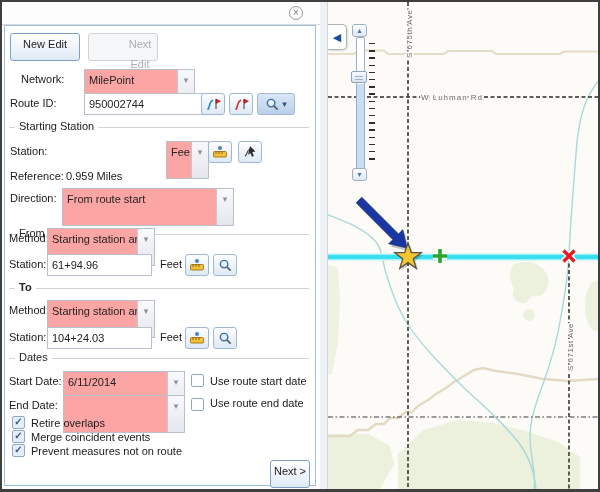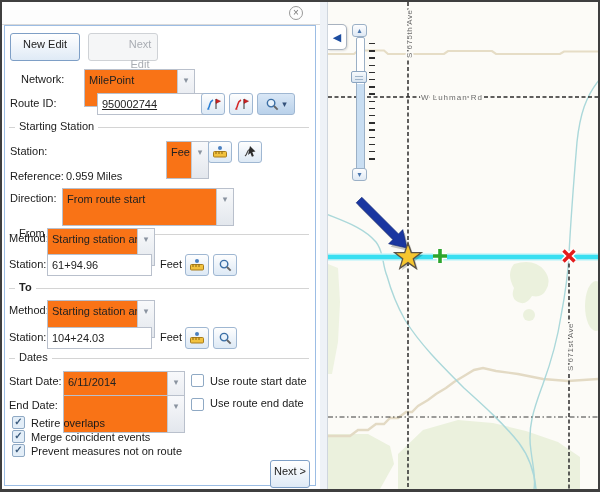--- a/index.html
+++ b/index.html
@@ -11,21 +11,21 @@
                 border-bottom:1px solid #d9d9d9;box-sizing:border-box;}
   .panel-title{position:absolute;left:7px;top:5px;font-size:12px;font-weight:bold;color:#333;}
   .close-btn{position:absolute;right:17px;top:4px;width:14px;height:14px;border:1px solid #999;
              border-radius:50%;color:#777;font-size:10px;line-height:12px;text-align:center;
              box-sizing:border-box;cursor:pointer;}
   .panel-body{position:absolute;left:2px;top:23px;width:312px;height:461px;border:1px solid #9cbde4;
               background:#fff;box-sizing:border-box;}
   .flabel{position:absolute;font-size:11px;color:#1a1a1a;white-space:nowrap;}
   .tinput{position:absolute;height:22px;border:1px solid #b9c0cc;font-size:11px;color:#222;
           padding:0 4px;background:#fff;box-sizing:border-box;font-family:"Liberation Sans",sans-serif;}
-  .combo{position:absolute;height:38px;border:1px solid #b9c0cc;background:#f97316;box-sizing:border-box;}
+  .combo{position:absolute;height:38px;border:1px solid #b9c0cc;background:#fca5a5;box-sizing:border-box;}
   .combo .val{position:absolute;left:4px;top:4px;right:18px;font-size:11px;color:#222;
               white-space:nowrap;overflow:hidden;}
   .combo .trig{position:absolute;right:0;top:0;bottom:0;width:16px;
                background:linear-gradient(#f8f9fb,#e3e7ed);border-left:1px solid #c2c8d1;
                color:#8a93a0;font-size:9px;line-height:20px;text-align:center;}
   .icon-btn{position:absolute;width:24px;height:22px;border:1px solid #9fb7d2;border-radius:3px;
             background:linear-gradient(#fefefe,#dde9f5);box-sizing:border-box;display:flex;
             align-items:center;justify-content:center;cursor:pointer;}
   .icon-btn.blue{background:linear-gradient(#d9e7f6,#b9d1ea);}
   .btn{position:absolute;height:28px;border:1px solid #7e9fc6;border-radius:3px;
@@ -75,21 +75,21 @@
       <div class="btn" style="left:5px;top:7px;width:70px;">New Edit</div>
       <div class="btn disabled" style="left:83px;top:7px;width:70px;">Next Edit</div>
 
       <div class="flabel" style="left:5px;top:47px;margin-left:11px;">Network:</div>
       <div class="combo" style="left:79px;top:43px;width:111px;">
         <span class="val">MilePoint</span>
         <span class="trig">▾</span>
       </div>
 
       <div class="flabel" style="left:5px;top:71px;">Route ID:</div>
-      <input class="tinput" style="left: 92px; top: 67px; width: 125px; text-decoration: underline;" value="950002744">
+      <input class="tinput" style="left: 79px; top: 67px; width: 125px;" value="950002744">
       <div class="icon-btn" style="left:196px;top:67px;">
         <svg width="16" height="16" viewBox="0 0 16 16">
           <path d="M3 13 C6 9 3.5 6 8 4" stroke="#2a7fd4" fill="none" stroke-width="1.6"></path>
           <path d="M2.2 14 l2.6 -0.8 -1.7 -1.8z" fill="#2a7fd4"></path>
           <line x1="11" y1="3" x2="11" y2="13" stroke="#555" stroke-width="1.2"></line>
           <path d="M11 3 l4.5 2.2 -4.5 2.2z" fill="#d22222" stroke="#8a1111" stroke-width="0.5"></path>
         </svg>
       </div>
       <div class="icon-btn" style="left:224px;top:67px;">
         <svg width="16" height="16" viewBox="0 0 16 16">

